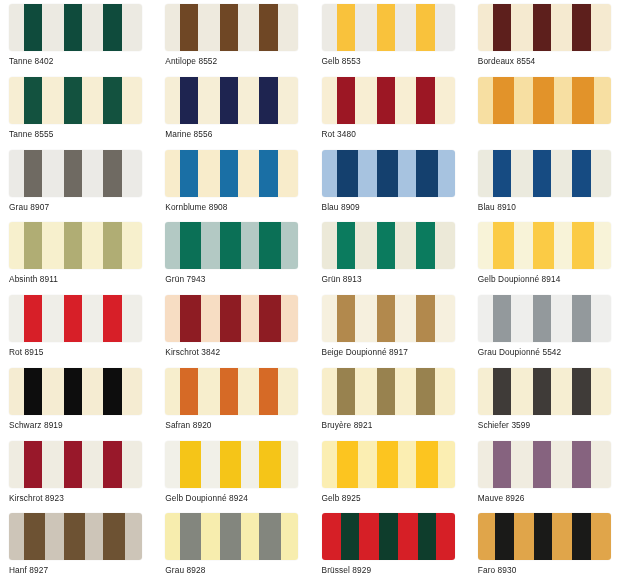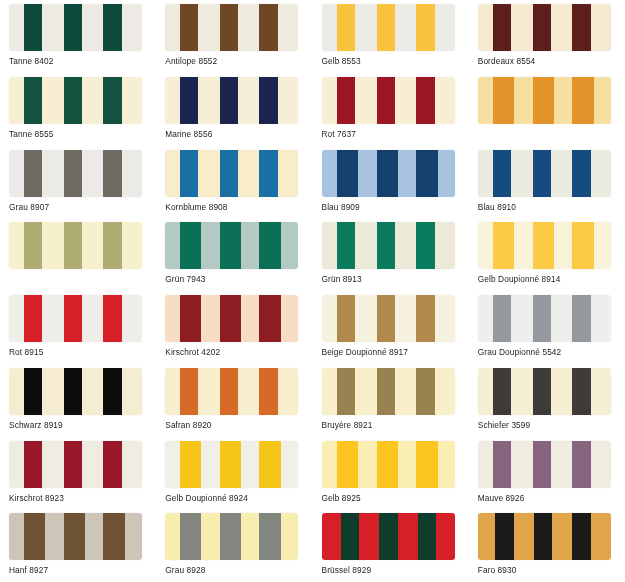--- a/index.html
+++ b/index.html
@@ -86,21 +86,21 @@
     <div class="cell">
       <div class="swatch">
         <span class="stripes" style="background: linear-gradient(to right, rgb(246, 238, 214) 0%, rgb(246, 238, 214) 11%, rgb(30, 36, 80) 11%, rgb(30, 36, 80) 25%, rgb(246, 238, 214) 25%, rgb(246, 238, 214) 41%, rgb(30, 36, 80) 41%, rgb(30, 36, 80) 55%, rgb(246, 238, 214) 55%, rgb(246, 238, 214) 71%, rgb(30, 36, 80) 71%, rgb(30, 36, 80) 85%, rgb(246, 238, 214) 85%, rgb(246, 238, 214) 100%);"></span>
       </div>
       <div class="label">Marine 8556</div>
     </div>
     <div class="cell">
       <div class="swatch">
         <span class="stripes" style="background: linear-gradient(to right, rgb(248, 238, 211) 0%, rgb(248, 238, 211) 11%, rgb(156, 23, 36) 11%, rgb(156, 23, 36) 25%, rgb(248, 238, 211) 25%, rgb(248, 238, 211) 41%, rgb(156, 23, 36) 41%, rgb(156, 23, 36) 55%, rgb(248, 238, 211) 55%, rgb(248, 238, 211) 71%, rgb(156, 23, 36) 71%, rgb(156, 23, 36) 85%, rgb(248, 238, 211) 85%, rgb(248, 238, 211) 100%);"></span>
       </div>
-      <div class="label">Rot 7637</div>
+      <div class="label">Rot 3480</div>
     </div>
     <div class="cell">
       <div class="swatch">
         <span class="stripes" style="background: linear-gradient(to right, rgb(247, 223, 162) 0%, rgb(247, 223, 162) 11%, rgb(226, 147, 42) 11%, rgb(226, 147, 42) 27%, rgb(247, 223, 162) 27%, rgb(247, 223, 162) 41%, rgb(226, 147, 42) 41%, rgb(226, 147, 42) 57%, rgb(247, 223, 162) 57%, rgb(247, 223, 162) 71%, rgb(226, 147, 42) 71%, rgb(226, 147, 42) 87%, rgb(247, 223, 162) 87%, rgb(247, 223, 162) 100%);"></span>
       </div>
     </div>
     <div class="cell">
       <div class="swatch">
         <span class="stripes" style="background: linear-gradient(to right, rgb(235, 234, 230) 0%, rgb(235, 234, 230) 11%, rgb(111, 106, 98) 11%, rgb(111, 106, 98) 25%, rgb(235, 234, 230) 25%, rgb(235, 234, 230) 41%, rgb(111, 106, 98) 41%, rgb(111, 106, 98) 55%, rgb(235, 234, 230) 55%, rgb(235, 234, 230) 71%, rgb(111, 106, 98) 71%, rgb(111, 106, 98) 85%, rgb(235, 234, 230) 85%, rgb(235, 234, 230) 100%);"></span>
       </div>
@@ -121,20 +121,21 @@
     <div class="cell">
       <div class="swatch">
         <span class="stripes" style="background: linear-gradient(to right, rgb(235, 234, 222) 0%, rgb(235, 234, 222) 11%, rgb(22, 75, 130) 11%, rgb(22, 75, 130) 25%, rgb(235, 234, 222) 25%, rgb(235, 234, 222) 41%, rgb(22, 75, 130) 41%, rgb(22, 75, 130) 55%, rgb(235, 234, 222) 55%, rgb(235, 234, 222) 71%, rgb(22, 75, 130) 71%, rgb(22, 75, 130) 85%, rgb(235, 234, 222) 85%, rgb(235, 234, 222) 100%);"></span>
       </div>
       <div class="label">Blau 8910</div>
     </div>
     <div class="cell">
       <div class="swatch">
         <span class="stripes" style="background: linear-gradient(to right, rgb(247, 240, 205) 0%, rgb(247, 240, 205) 11%, rgb(176, 173, 116) 11%, rgb(176, 173, 116) 25%, rgb(247, 240, 205) 25%, rgb(247, 240, 205) 41%, rgb(176, 173, 116) 41%, rgb(176, 173, 116) 55%, rgb(247, 240, 205) 55%, rgb(247, 240, 205) 71%, rgb(176, 173, 116) 71%, rgb(176, 173, 116) 85%, rgb(247, 240, 205) 85%, rgb(247, 240, 205) 100%);"></span>
       </div>
+      <div class="label">Absinth 8911</div>
     </div>
     <div class="cell">
       <div class="swatch">
         <span class="stripes" style="background: linear-gradient(to right, rgb(179, 201, 196) 0%, rgb(179, 201, 196) 11%, rgb(11, 112, 86) 11%, rgb(11, 112, 86) 27%, rgb(179, 201, 196) 27%, rgb(179, 201, 196) 41%, rgb(11, 112, 86) 41%, rgb(11, 112, 86) 57%, rgb(179, 201, 196) 57%, rgb(179, 201, 196) 71%, rgb(11, 112, 86) 71%, rgb(11, 112, 86) 87%, rgb(179, 201, 196) 87%, rgb(179, 201, 196) 100%);"></span>
       </div>
       <div class="label">Grün 7943</div>
     </div>
     <div class="cell">
       <div class="swatch">
         <span class="stripes" style="background: linear-gradient(to right, rgb(236, 233, 216) 0%, rgb(236, 233, 216) 11%, rgb(11, 123, 94) 11%, rgb(11, 123, 94) 25%, rgb(236, 233, 216) 25%, rgb(236, 233, 216) 41%, rgb(11, 123, 94) 41%, rgb(11, 123, 94) 55%, rgb(236, 233, 216) 55%, rgb(236, 233, 216) 71%, rgb(11, 123, 94) 71%, rgb(11, 123, 94) 85%, rgb(236, 233, 216) 85%, rgb(236, 233, 216) 100%);"></span>
@@ -150,21 +151,21 @@
     <div class="cell">
       <div class="swatch">
         <span class="stripes" style="background: linear-gradient(to right, rgb(239, 238, 232) 0%, rgb(239, 238, 232) 11%, rgb(215, 31, 40) 11%, rgb(215, 31, 40) 25%, rgb(239, 238, 232) 25%, rgb(239, 238, 232) 41%, rgb(215, 31, 40) 41%, rgb(215, 31, 40) 55%, rgb(239, 238, 232) 55%, rgb(239, 238, 232) 71%, rgb(215, 31, 40) 71%, rgb(215, 31, 40) 85%, rgb(239, 238, 232) 85%, rgb(239, 238, 232) 100%);"></span>
       </div>
       <div class="label">Rot 8915</div>
     </div>
     <div class="cell">
       <div class="swatch">
         <span class="stripes" style="background: linear-gradient(to right, rgb(247, 221, 195) 0%, rgb(247, 221, 195) 11%, rgb(142, 28, 35) 11%, rgb(142, 28, 35) 27%, rgb(247, 221, 195) 27%, rgb(247, 221, 195) 41%, rgb(142, 28, 35) 41%, rgb(142, 28, 35) 57%, rgb(247, 221, 195) 57%, rgb(247, 221, 195) 71%, rgb(142, 28, 35) 71%, rgb(142, 28, 35) 87%, rgb(247, 221, 195) 87%, rgb(247, 221, 195) 100%);"></span>
       </div>
-      <div class="label">Kirschrot 4202</div>
+      <div class="label">Kirschrot 3842</div>
     </div>
     <div class="cell">
       <div class="swatch">
         <span class="stripes" style="background: linear-gradient(to right, rgb(246, 240, 222) 0%, rgb(246, 240, 222) 11%, rgb(178, 137, 77) 11%, rgb(178, 137, 77) 25%, rgb(246, 240, 222) 25%, rgb(246, 240, 222) 41%, rgb(178, 137, 77) 41%, rgb(178, 137, 77) 55%, rgb(246, 240, 222) 55%, rgb(246, 240, 222) 71%, rgb(178, 137, 77) 71%, rgb(178, 137, 77) 85%, rgb(246, 240, 222) 85%, rgb(246, 240, 222) 100%);"></span>
       </div>
       <div class="label">Beige Doupionné 8917</div>
     </div>
     <div class="cell">
       <div class="swatch">
         <span class="stripes" style="background: linear-gradient(to right, rgb(238, 238, 236) 0%, rgb(238, 238, 236) 11%, rgb(147, 153, 156) 11%, rgb(147, 153, 156) 25%, rgb(238, 238, 236) 25%, rgb(238, 238, 236) 41%, rgb(147, 153, 156) 41%, rgb(147, 153, 156) 55%, rgb(238, 238, 236) 55%, rgb(238, 238, 236) 71%, rgb(147, 153, 156) 71%, rgb(147, 153, 156) 85%, rgb(238, 238, 236) 85%, rgb(238, 238, 236) 100%);"></span>

